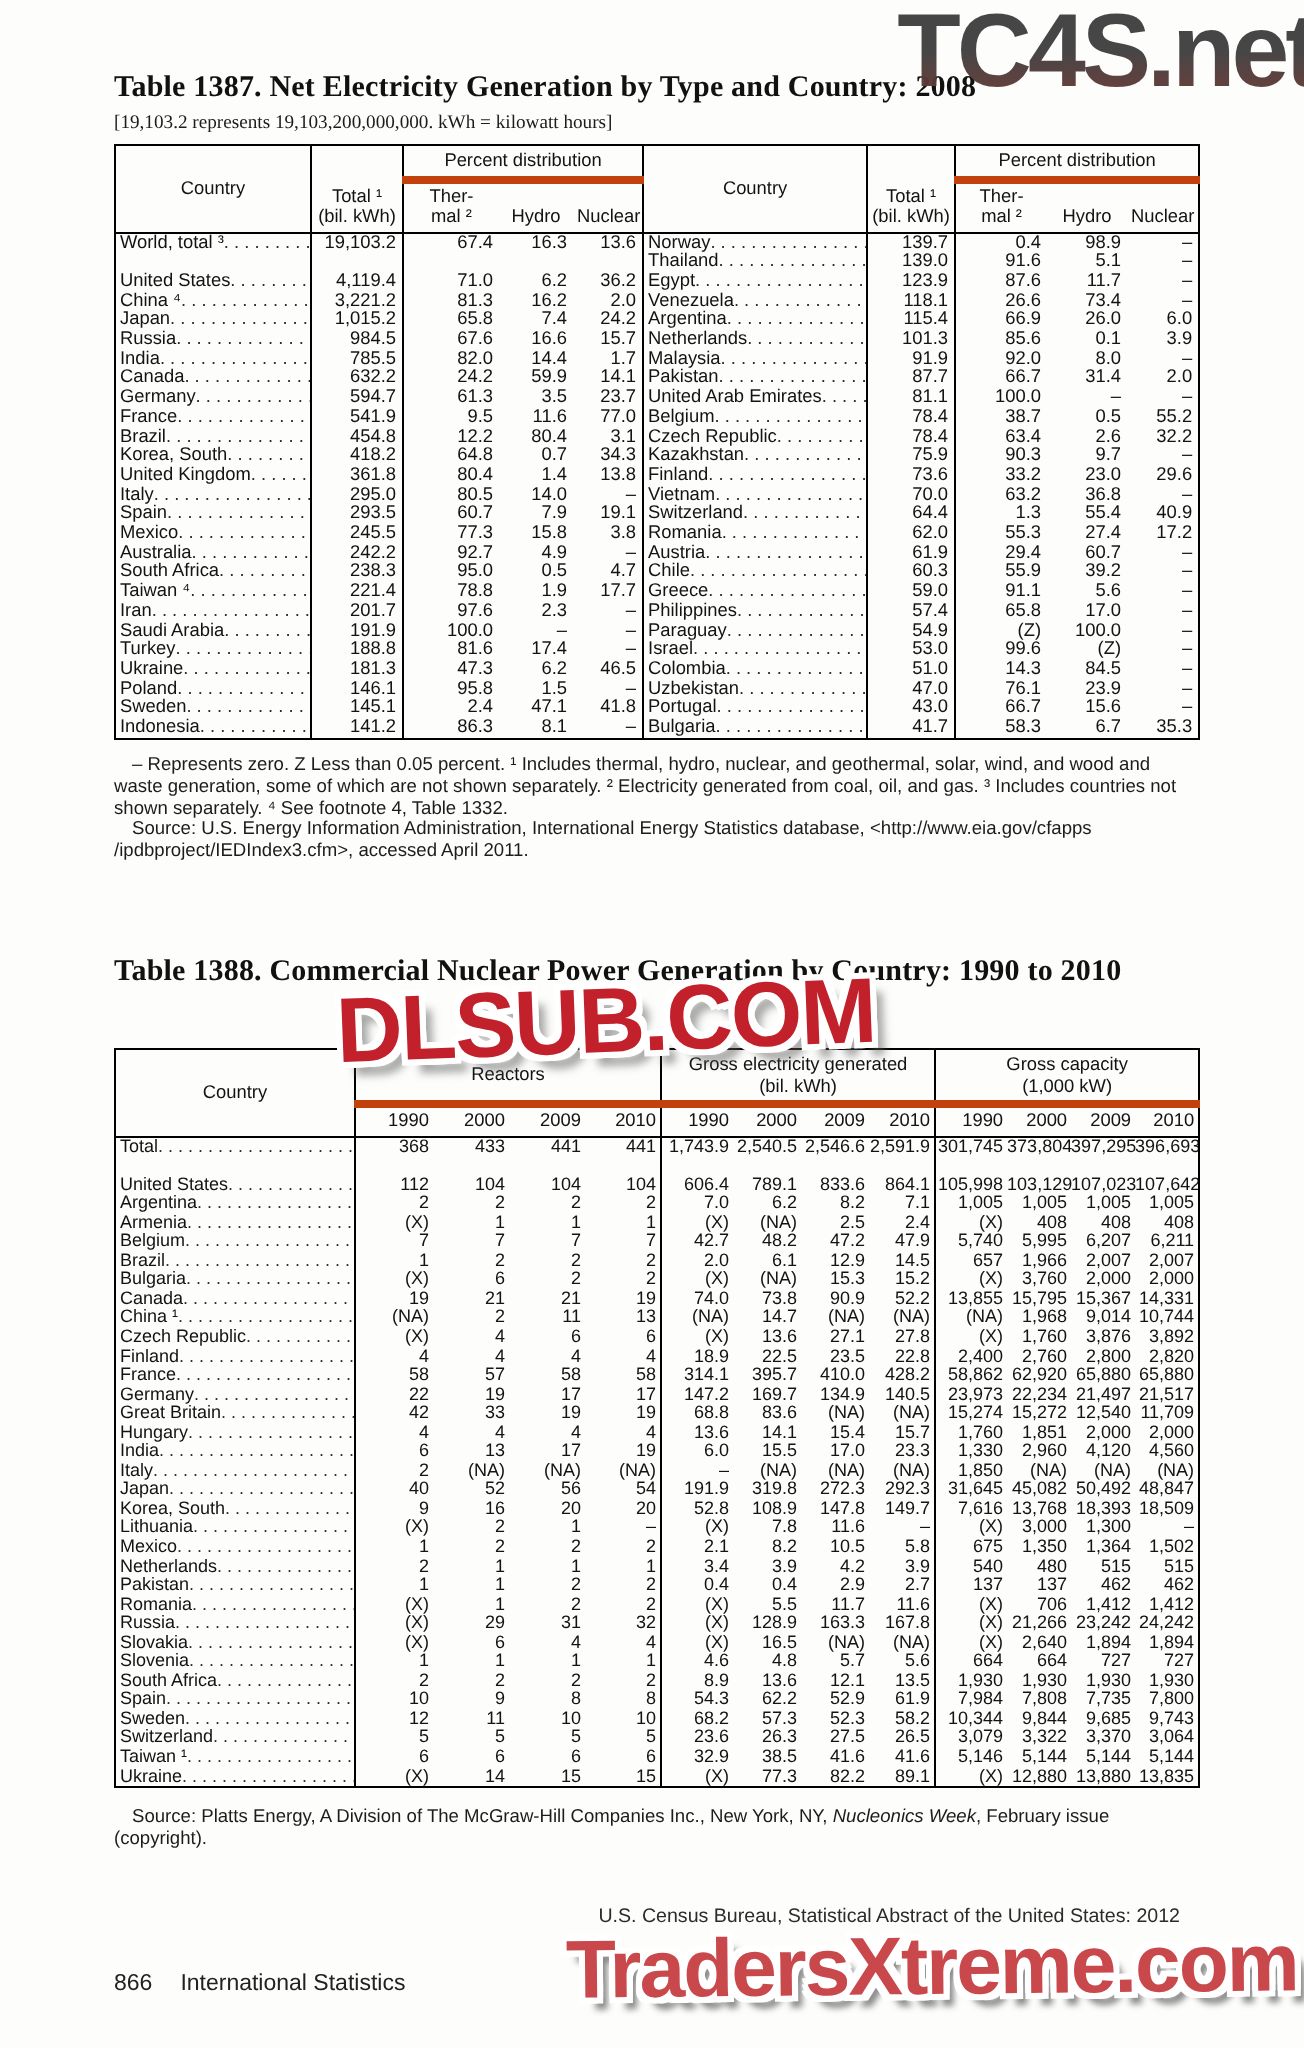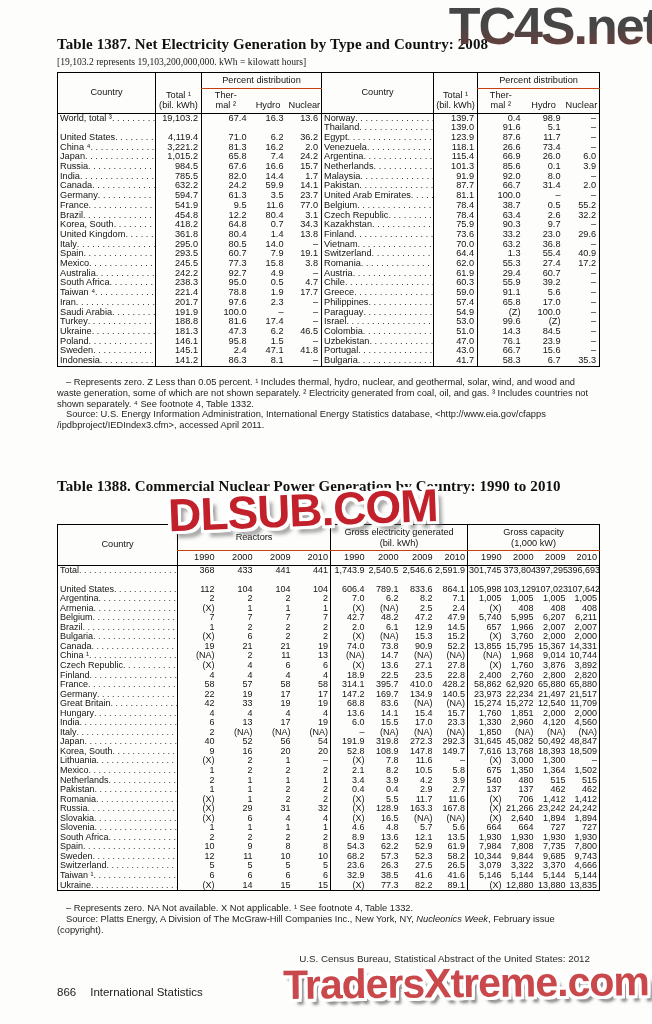--- a/index.html
+++ b/index.html
@@ -17,21 +17,21 @@
   table{border-collapse:collapse;table-layout:fixed;position:absolute;left:57px;
         font-size:9.2px;color:#131313;}
   #tbl1387{top:72px;width:542px;}
   #tbl1388{top:524px;width:542px;}
   table,td,th{border:0 solid #000;}
   table{border:1px solid #000;}
   thead{border-bottom:1px solid #000;}
   th{font-weight:normal;font-size:9.2px;text-align:center;vertical-align:bottom;
      padding:1px 2px 2px 2px;white-space:pre-line;line-height:10.5px;}
   th.mid{vertical-align:middle;}
-  .pd,.grp{border-bottom:1px solid #c2410c;vertical-align:middle;padding-top:2px;}
+  .pd,.grp{border-bottom:4px solid #c2410c;vertical-align:middle;padding-top:2px;}
   .bl{border-left:1px solid #000;}
   td{padding:0;height:9.7px;line-height:9.7px;vertical-align:middle;overflow:hidden;}
   #tbl1388 td{height:9.55px;line-height:9.55px;font-size:9px;}
   td.nv,th.yr{text-align:right;padding-right:3px;white-space:nowrap;}
   #tbl1388 td.nv,#tbl1388 th.yr{padding-right:2px;}
   td.cc{padding-left:2px;}
   td.cc .wrap{display:flex;align-items:baseline;overflow:hidden;}
   .cn{white-space:nowrap;}
   .dots{flex:1;overflow:hidden;white-space:nowrap;color:#2a2a2a;}
   .dots::after{content:" . . . . . . . . . . . . . . . . . . . . . . . . . . . .";}
@@ -1351,21 +1351,21 @@
           <td class="nv">5</td>
           <td class="nv">5</td>
           <td class="nv">5</td>
           <td class="nv bl">23.6</td>
           <td class="nv">26.3</td>
           <td class="nv">27.5</td>
           <td class="nv">26.5</td>
           <td class="nv bl">3,079</td>
           <td class="nv">3,322</td>
           <td class="nv">3,370</td>
-          <td class="nv">4,666</td>
+          <td class="nv">3,064</td>
         </tr>
         <tr>
           <td class="cc">
             <span class="wrap">
               <span class="cn">Taiwan ¹</span>
               <span class="dots"></span>
             </span>
           </td>
           <td class="nv bl">6</td>
           <td class="nv">6</td>
@@ -1397,21 +1397,20 @@
           <td class="nv">89.1</td>
           <td class="nv bl">(X)</td>
           <td class="nv">12,880</td>
           <td class="nv">13,880</td>
           <td class="nv">13,835</td>
         </tr>
       </tbody>
   </table>
 
   <div class="fnblock" id="fn1388">
-    <p>– Represents zero. NA Not available. X Not applicable. ¹ See footnote 4, Table 1332.</p>
     <p><span>Source: Platts Energy, A Division of The McGraw-Hill Companies Inc., New York, NY, </span><i>Nucleonics Week</i><span>, February issue (copyright).</span></p>
   </div>
 
   <div class="page-footer">
     <span class="pgnum">866</span><span>International Statistics</span>
   </div>
   <div class="census-line">U.S. Census Bureau, Statistical Abstract of the United States: 2012</div>
 
   <div class="wm" id="wm-top">TC4S.net</div>
   <div class="wm" id="wm-mid">DLSUB.COM</div>

